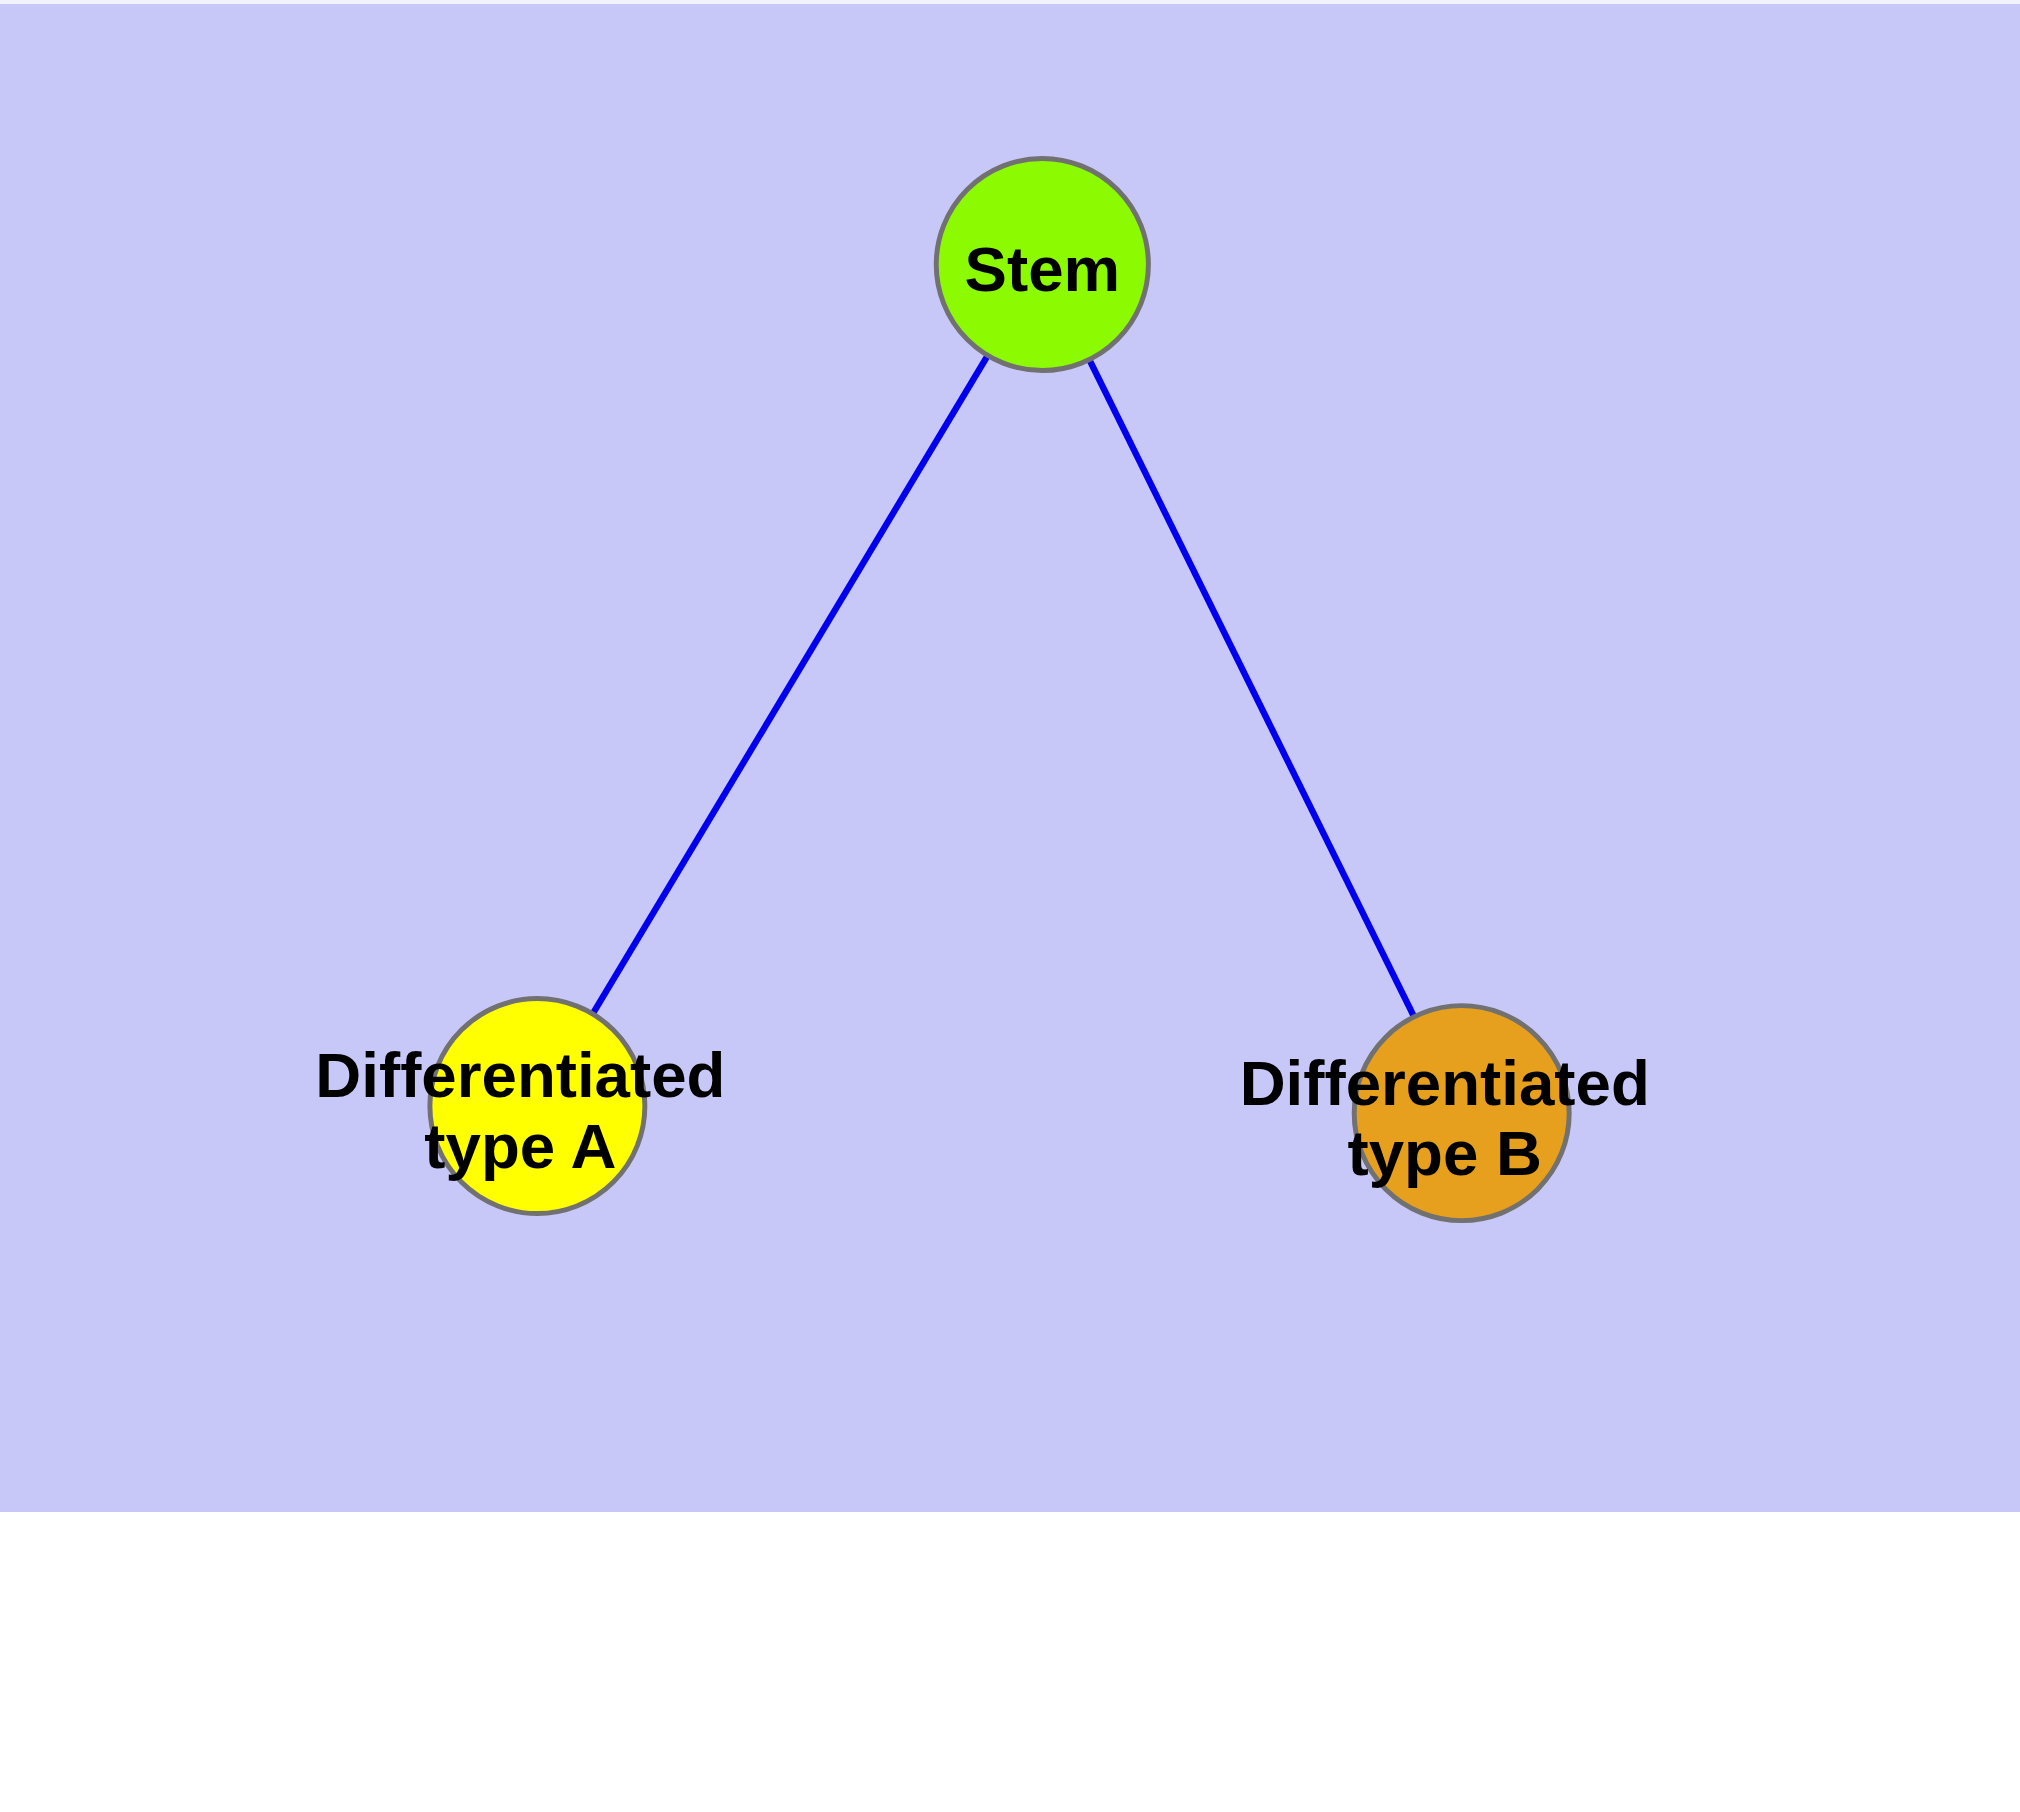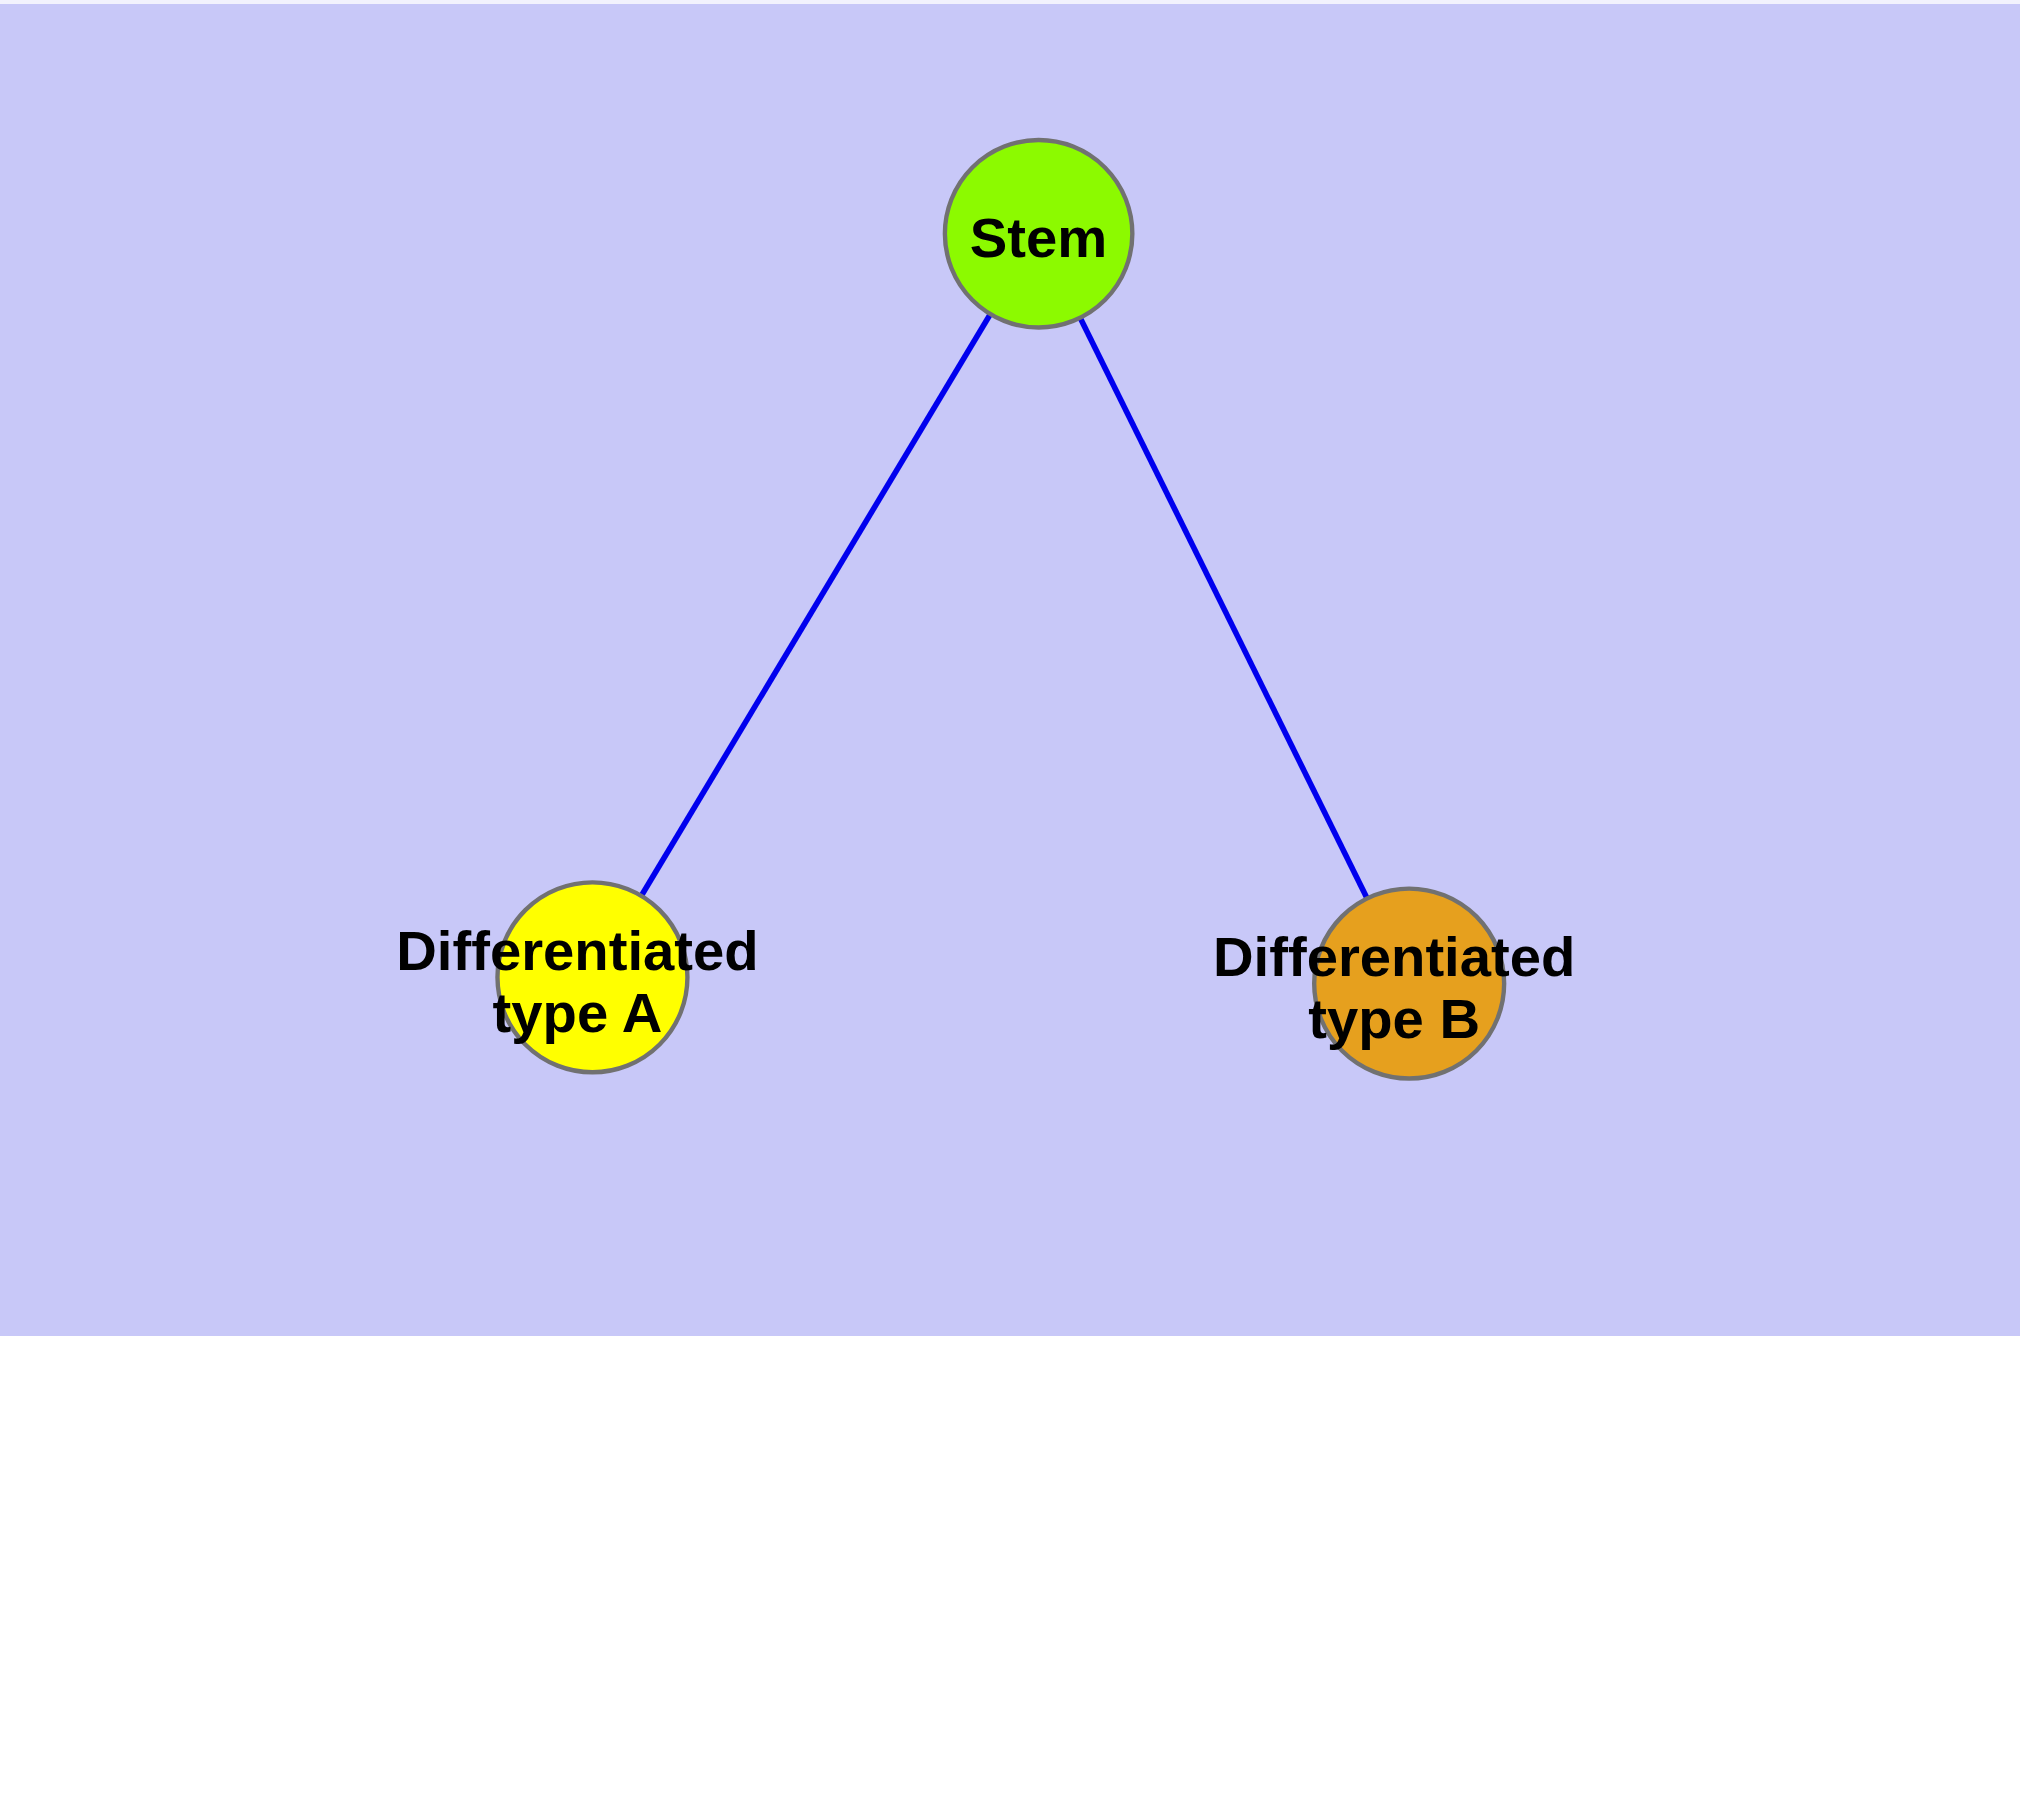--- a/index.html
+++ b/index.html
@@ -29,21 +29,21 @@
   }
   svg.graph text {
     font-family: "Liberation Sans", sans-serif;
     font-weight: 700;
     text-anchor: middle;
   }
 </style>
 </head>
 <body>
 
-<div class="canvas" style="width: 2021px; height: 1336px; background: rgb(200, 200, 248);">
+<div class="canvas" style="width: 2021px; height: 1512px; background: rgb(200, 200, 248);">
   <svg class="graph" viewBox="0 0 2384 2138" preserveAspectRatio="xMidYMid meet">
     <g>
         <line x1="1237" y1="374" x2="523" y2="1564" stroke="#0000EE" stroke-width="9"></line>
         <line x1="1237" y1="374" x2="1830" y2="1574" stroke="#0000EE" stroke-width="9"></line>
       </g>
     <g>
         <circle cx="1237" cy="374" r="150" fill="#8CFA00" stroke="#717171" stroke-width="7"></circle>
         <circle cx="523" cy="1564" r="152" fill="#FFFF00" stroke="#717171" stroke-width="7"></circle>
         <circle cx="1830" cy="1574" r="152" fill="#E6A01E" stroke="#717171" stroke-width="7"></circle>
       </g>

